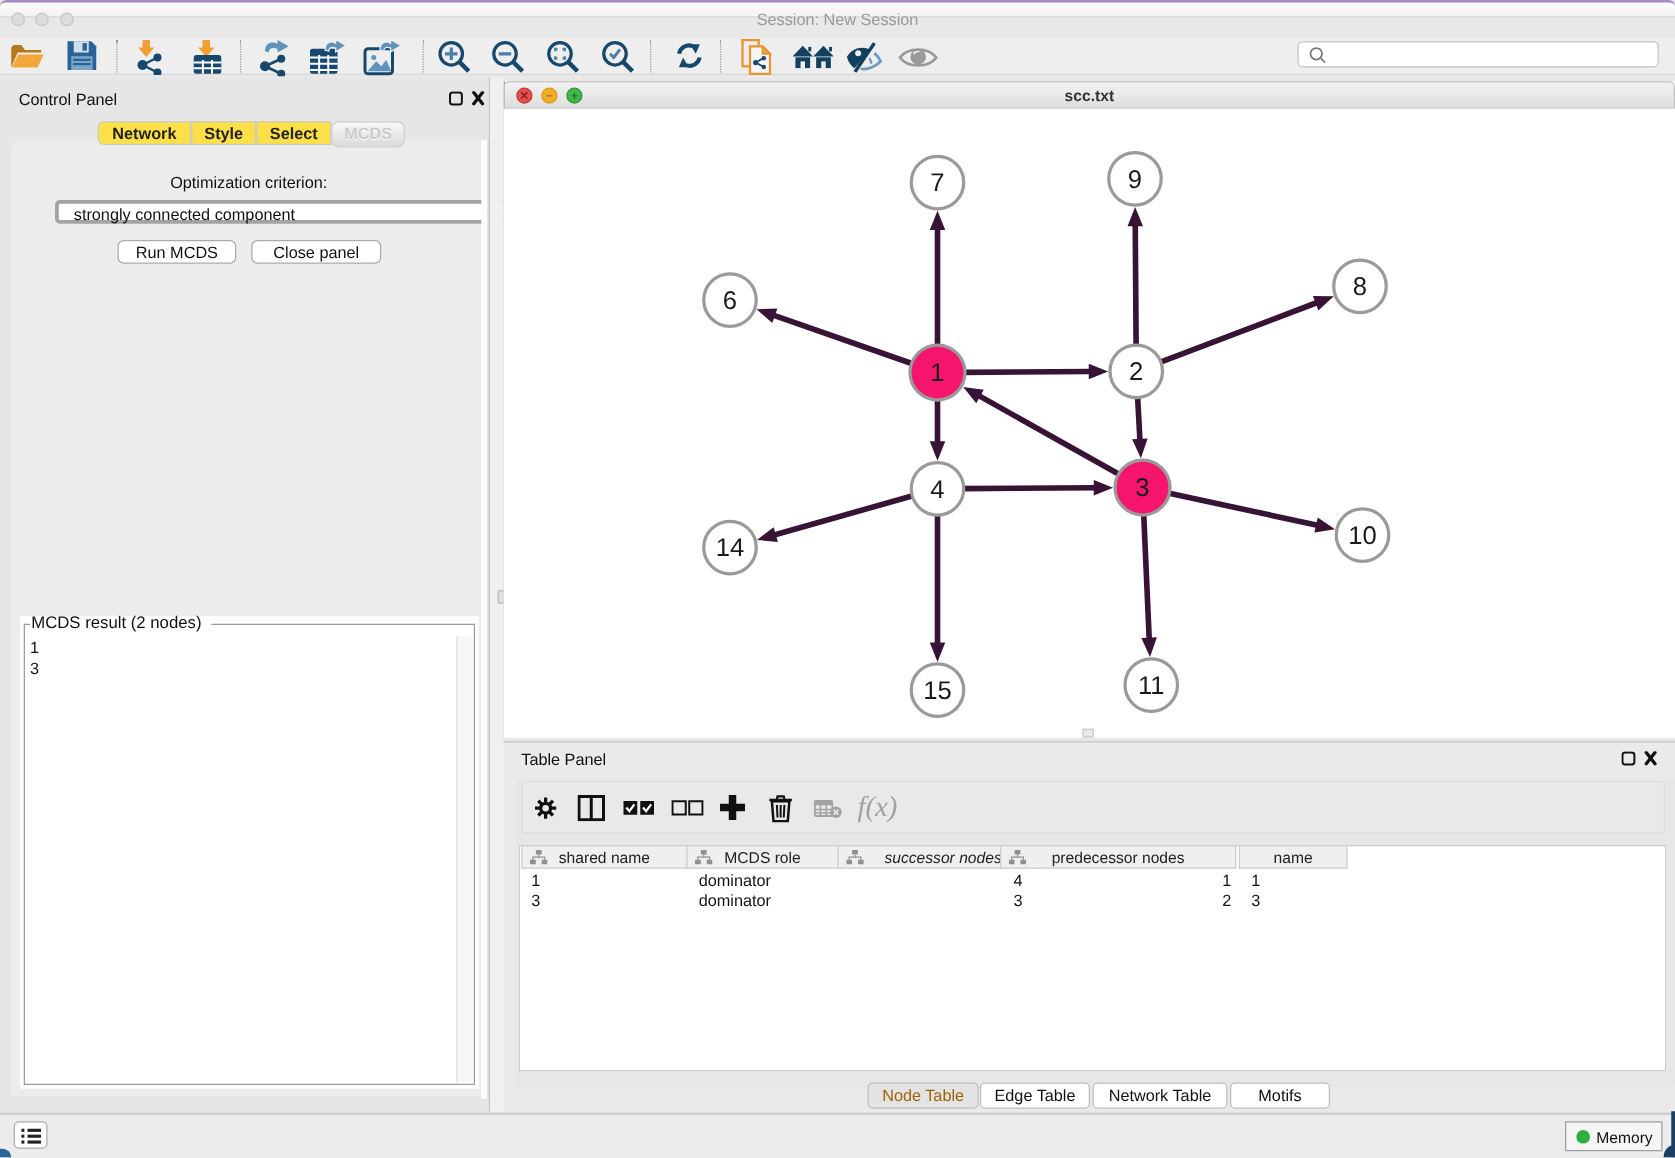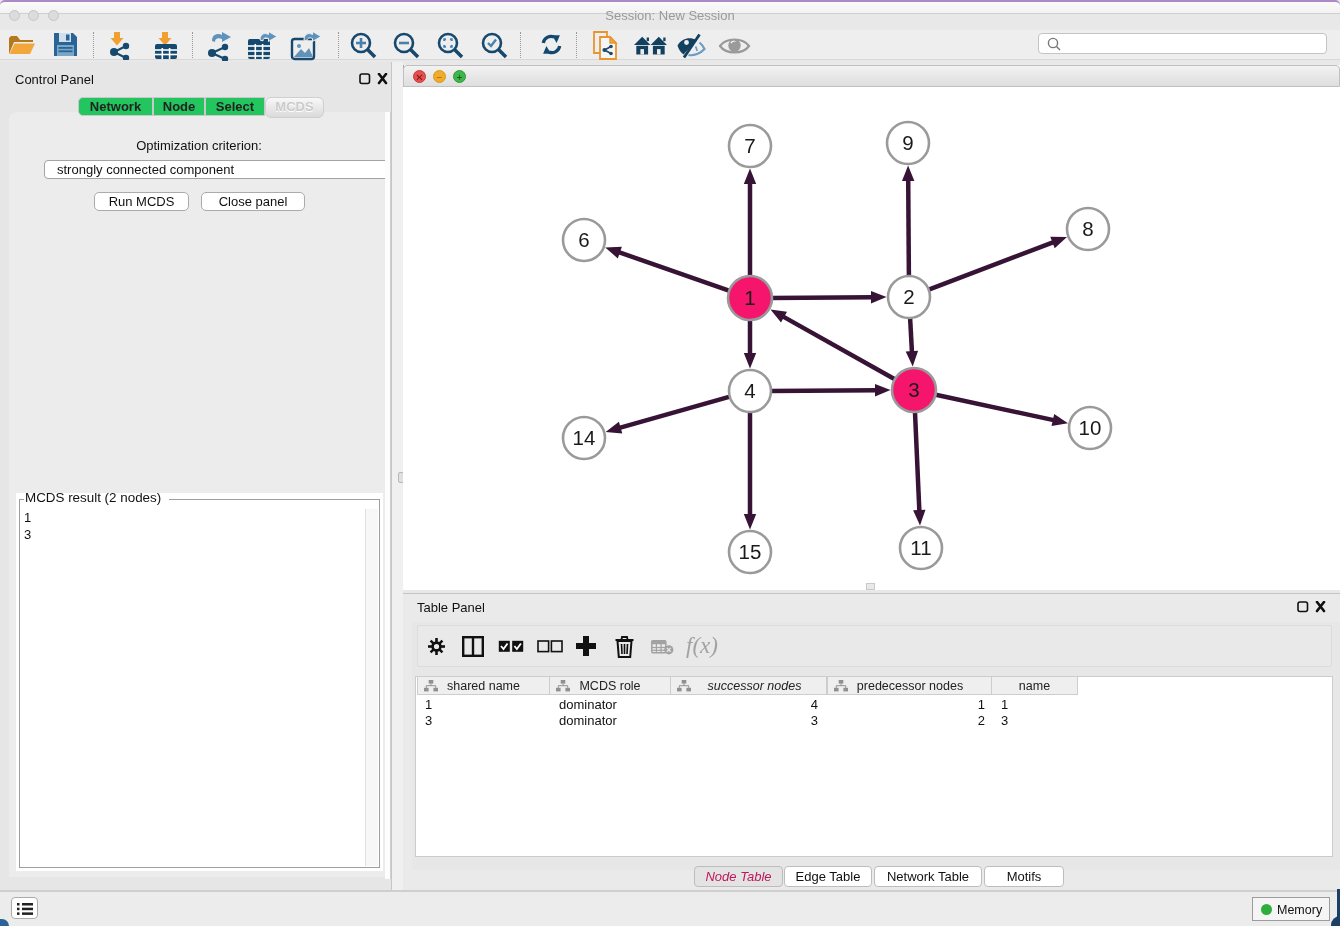--- a/index.html
+++ b/index.html
@@ -12,24 +12,24 @@
 #title-text { position:absolute; top:6px; left:0; width:100%; text-align:center; font-size:13px; color:#9a9a9a; }
 
 #toolbar { left:0; top:30px; width:1340px; height:30px; background:#eeeeee; border-bottom:1px solid #d8d8d8; }
 .sep { position:absolute; top:32px; height:26px; width:0; border-left:1px dotted #9a9a9a; }
 .ticon { position:absolute; top:31px; }
 #searchbox { left:1038px; top:33px; width:289px; height:21px; background:#fff; border:1px solid #c4c4c4; border-radius:4px; }
 
 #cpanel { left:0; top:62px; width:395px; height:828px; background:#e6e6e6; }
 #cp-title { left:15px; top:72px; font-size:13px; color:#111; }
 #cp-inner { left:9px; top:112px; width:380px; height:765px; background:#ececec; border-radius:8px 8px 0 0; }
-.tab { position:absolute; top:97px; height:19px; background:#22c55e; border:1px solid #c9c9c9; font-size:13px; font-weight:bold; color:#222; text-align:center; line-height:18px; }
+.tab { position:absolute; top:97px; height:19px; background:#fde047; border:1px solid #c9c9c9; font-size:13px; font-weight:bold; color:#222; text-align:center; line-height:18px; }
 #tab-mcds { background:linear-gradient(#f8f8f8,#dadada); color:#cbcbcb; border-radius:6px; border:1px solid #cfcfcf; height:21px; text-shadow:0 1px 0 #fff; }
 #opt-label { left:9px; top:138px; width:380px; text-align:center; font-size:13px; color:#111; }
-#dropdown { left:44px; top:160px; width:362px; height:19px; background:#fff; border:1px solid #a3a3a3; border-radius:4px; font-size:13px; color:#111; line-height:17px; padding-left:12px; }
+#dropdown { left:44px; top:160px; width:362px; height:19px; background:#fff; border:3px solid #a3a3a3; border-radius:4px; font-size:13px; color:#111; line-height:17px; padding-left:12px; }
 .btn { position:absolute; top:192px; height:19px; background:#fff; border:1px solid #ababab; border-radius:5px; font-size:13px; color:#111; text-align:center; line-height:17px; }
 #fieldset-wrap { left:16px; top:493px; width:367px; height:378px; background:#fff; }
 #fieldset { left:19px; top:499px; width:361px; height:369px; border:1px solid #9e9e9e; border-top:none; }
 .fs-top { position:absolute; top:499px; height:1px; background:#9e9e9e; }
 #fieldset-legend { left:25px; top:490px; font-size:13.4px; color:#111; }
 #result-area { left:21px; top:509px; width:340px; font-size:13px; color:#111; line-height:17px; padding-left:3px; background:transparent; }
 #result-scroll { left:365px; top:509px; width:13px; height:357px; background:#f7f7f7; border-left:1px solid #e0e0e0; }
 #cp-scroll { left:385px; top:112px; width:6px; height:767px; background:#fdfdfd; border-right:1px solid #cfcfcf; }
 #vhandle { left:398px; top:472px; width:6px; height:11px; background:#e0e0e0; border:1px solid #b8b8b8; border-radius:2px; }
 
@@ -43,21 +43,21 @@
 #net-grip { left:866px; top:583px; width:9px; height:7px; background:#e9e9e9; border:1px solid #c9c9c9; }
 
 #tpanel { left:403px; top:593px; width:937px; height:297px; background:#eaeaea; border-top:1px solid #c4c4c4; }
 #tp-title { left:417px; top:600px; font-size:13px; color:#111; }
 #tp-toolbar { left:417px; top:625px; width:915px; height:42px; background:#e9e9e9; border:1px solid #dcdcdc; border-radius:2px; }
 #tp-table { left:415px; top:676px; width:918px; height:181px; background:#fff; border:1px solid #cccccc; }
 #tp-sub { left:412px; top:622px; width:928px; height:248px; background:#e7e7e7; border-radius:4px; }
 .th { position:absolute; top:676px; height:19px; background:#efefef; border:1px solid #cdcdcd; font-size:12.5px; color:#222; text-align:center; line-height:18px; }
 .td { position:absolute; font-size:13px; color:#111; height:16px; }
 .tabb { position:absolute; top:866px; height:21px; background:#fff; border:1px solid #bdbdbd; font-size:13px; color:#111; text-align:center; line-height:19px; border-radius:4px; }
-#tab-nodetable { background:#e3e3e3; color:#be185d;font-style:italic; }
+#tab-nodetable { background:#e3e3e3; color:#a16207; }
 
 #statusbar { left:0; top:890px; width:1340px; height:36px; background:#ececec; border-top:2px solid #cfcfcf; }
 #sb-left { left:11px; top:897px; width:27px; height:22px; background:#fff; border:1px solid #ababab; border-radius:4px; }
 #sb-arc { left:0px; top:919px; width:9px; height:7px; background:#2a6496; border-radius:0 9px 0 0; }
 #sb-mem { left:1252px; top:897px; width:78px; height:24px; background:#f5f5f5; border:1px solid #9c9c9c; font-size:12.5px; color:#111; }
 #sb-blue { left:1337px; top:889px; width:3px; height:37px; background:#1d3f66; }
 #sb-blue2 { left:1331px; top:916px; width:9px; height:10px; background:#1d3f66; border-radius:9px 0 0 0; }
 </style>
 </head>
 <body>
@@ -240,21 +240,21 @@
 </div>
 
 <div id="cpanel" class="abs"></div>
 <div id="cp-inner" class="abs"></div>
 <div id="cp-title" class="abs">Control Panel</div>
 <svg class="abs" style="left:359px;top:73px;" width="32" height="12" viewBox="0 0 32 12">
     <rect x="1" y="1" width="9.5" height="9.5" fill="none" stroke="#111" stroke-width="1.6" rx="2"></rect>
     <path d="M20 1 L27 10 M27 1 L20 10" stroke="#111" stroke-width="2.6" stroke-linecap="round"></path>
   </svg>
 <div class="tab" style="left:78px;width:75px;border-radius:5px 0 0 5px;">Network</div>
-<div class="tab" style="left:153px;width:52px;">Node</div>
+<div class="tab" style="left:153px;width:52px;">Style</div>
 <div class="tab" style="left:205px;width:60px;">Select</div>
 <div class="tab" id="tab-mcds" style="left:265px;width:59px;">MCDS</div>
 <div id="opt-label" class="abs">Optimization criterion:</div>
 <div id="dropdown" class="abs">strongly connected component
 <svg width="10" height="13" style="position:absolute;right:7px;top:3px;" viewBox="0 0 10 13">
       <path d="M1.5 4.5 L5 1 L8.5 4.5" fill="none" stroke="#444" stroke-width="1.6"></path>
       <path d="M1.5 8.5 L5 12 L8.5 8.5" fill="none" stroke="#444" stroke-width="1.6"></path>
     </svg>
 </div>
 <div class="btn" style="left:94px;width:95px;">Run MCDS</div>
@@ -269,20 +269,21 @@
 <div id="cp-scroll" class="abs"></div>
 
 <div id="vsplit" class="abs"></div>
 <div id="vhandle" class="abs"></div>
 
 <div id="netwin" class="abs"></div>
 <div id="net-titlebar" class="abs">
   <div class="mac" style="left:9px;background:#e4504d;border:1px solid #c43c39;color:#7e1513;">✕</div>
   <div class="mac" style="left:29px;background:#f0ab27;border:1px solid #d59a1e;color:#99651a;">−</div>
   <div class="mac" style="left:49px;background:#3fb54a;border:1px solid #2f9a3a;color:#115c18;">+</div>
+  <div id="net-title">scc.txt</div>
 </div>
 <svg id="net-canvas" class="abs" width="937" height="503">
 <g stroke="#371335" stroke-width="4.5">
 <line x1="347.0" y1="191.0" x2="347.0" y2="95.0"></line>
 <line x1="328.1" y1="204.4" x2="215.0" y2="164.9"></line>
 <line x1="367.0" y1="210.9" x2="470.0" y2="210.2"></line>
 <line x1="347.0" y1="231.0" x2="347.0" y2="268.0"></line>
 <line x1="505.9" y1="191.0" x2="505.2" y2="92.0"></line>
 <line x1="523.8" y1="203.3" x2="651.3" y2="154.8"></line>
 <line x1="507.0" y1="229.0" x2="509.0" y2="266.1"></line>
@@ -431,21 +432,21 @@
 <div class="th" style="left:670px;width:157px;"><svg style="position:absolute;left:6px;top:3px;" width="14" height="12" viewBox="0 0 14 12">
       <g fill="#909090">
         <rect x="4.7" y="0" width="4.6" height="3.6"></rect>
         <rect x="0" y="7.8" width="4.6" height="3.6"></rect>
         <rect x="9.4" y="7.8" width="4.6" height="3.6"></rect>
       </g>
       <g stroke="#909090" stroke-width="1">
         <path d="M7 3.6 L7 5.7 M2.3 7.8 L2.3 5.7 L11.7 5.7 L11.7 7.8" fill="none"></path>
       </g>
     </svg><span style="margin-left:12px;font-style:italic;">successor nodes</span></div>
-<div class="th" style="left:827px;width:166px;"><svg style="position:absolute;left:6px;top:3px;" width="14" height="12" viewBox="0 0 14 12">
+<div class="th" style="left:800px;width:189px;"><svg style="position:absolute;left:6px;top:3px;" width="14" height="12" viewBox="0 0 14 12">
       <g fill="#909090">
         <rect x="4.7" y="0" width="4.6" height="3.6"></rect>
         <rect x="0" y="7.8" width="4.6" height="3.6"></rect>
         <rect x="9.4" y="7.8" width="4.6" height="3.6"></rect>
       </g>
       <g stroke="#909090" stroke-width="1">
         <path d="M7 3.6 L7 5.7 M2.3 7.8 L2.3 5.7 L11.7 5.7 L11.7 7.8" fill="none"></path>
       </g>
     </svg><span style="margin-left:0px;">predecessor nodes</span></div>
 <div class="th" style="left:991px;width:87px;">name</div>

